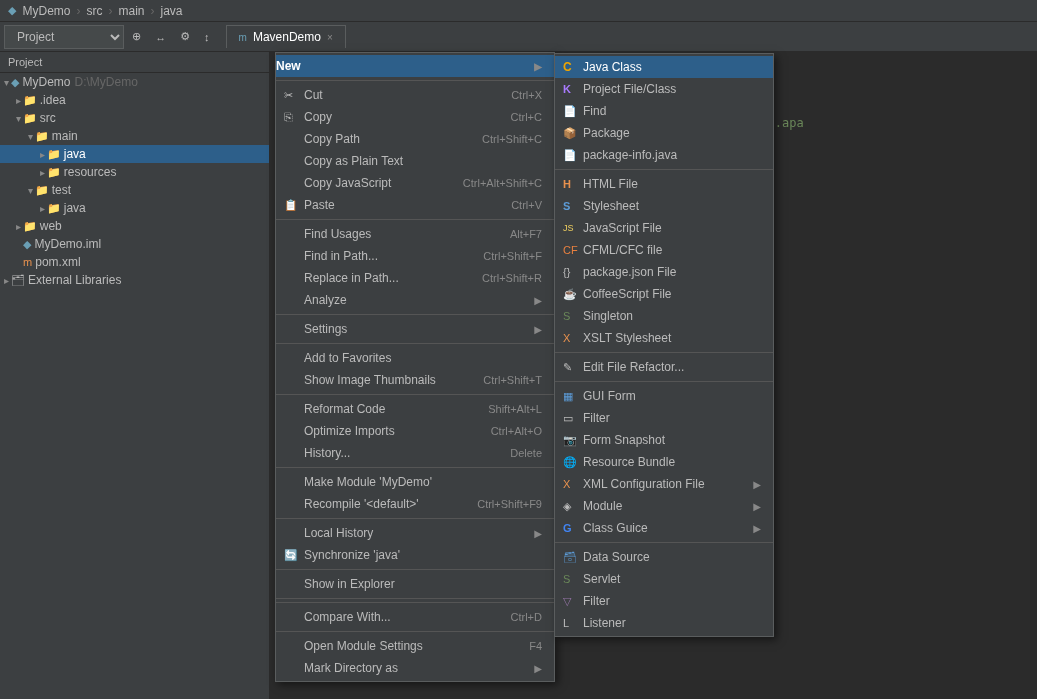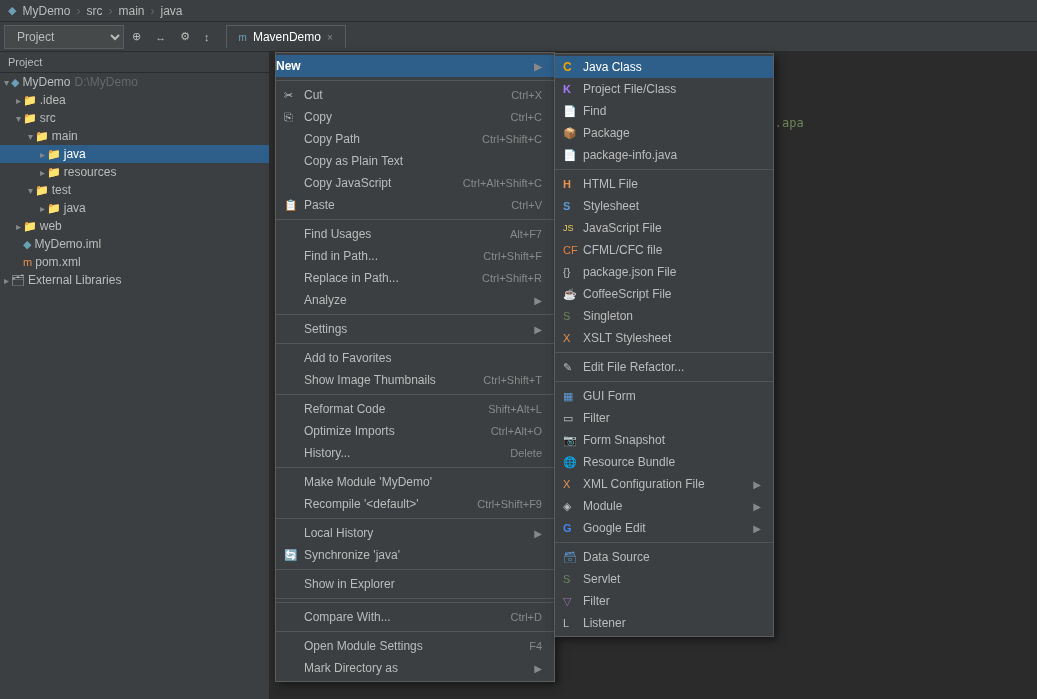--- a/index.html
+++ b/index.html
@@ -533,21 +533,21 @@
         <span>XML Configuration File</span>
         <span class="submenu-arrow">▶</span>
       </div>
       <div class="submenu-item">
         <span class="item-icon" style="color:#bbbbbb">◈</span>
         <span>Module</span>
         <span class="submenu-arrow">▶</span>
       </div>
       <div class="submenu-item">
         <span class="item-icon" style="color:#4285f4; font-weight:bold">G</span>
-        <span>Google Edit</span>
+        <span>Class Guice</span>
         <span class="submenu-arrow">▶</span>
       </div>
       <div class="submenu-sep"></div>
       <div class="submenu-item">
         <span class="item-icon" style="color:#5c9bd6">🗃</span>
         <span>Data Source</span>
       </div>
       <div class="submenu-item">
         <span class="item-icon" style="color:#6a8759">S</span>
         <span>Servlet</span>

